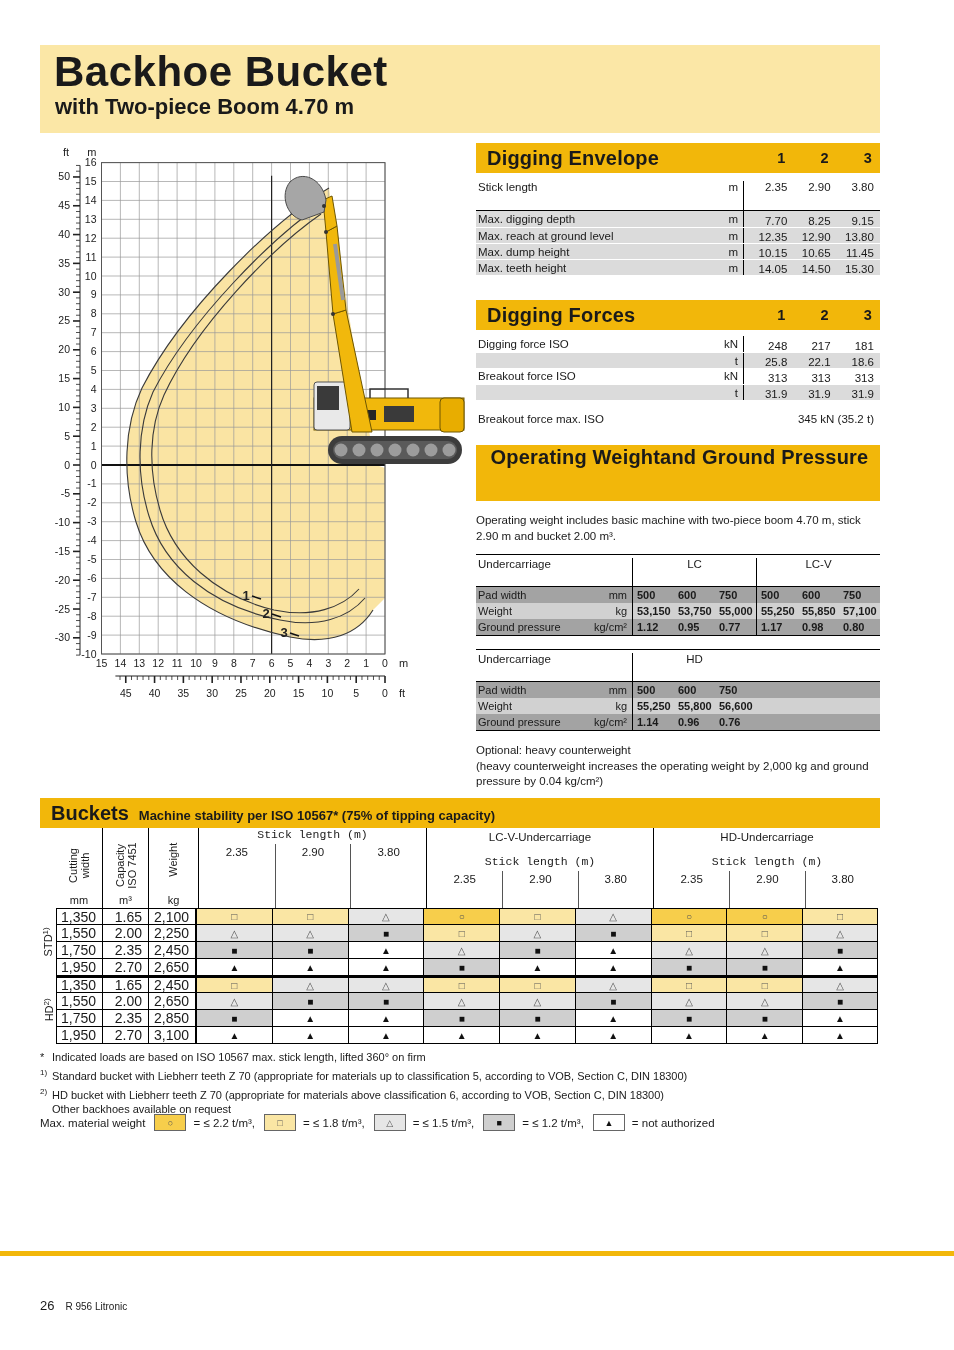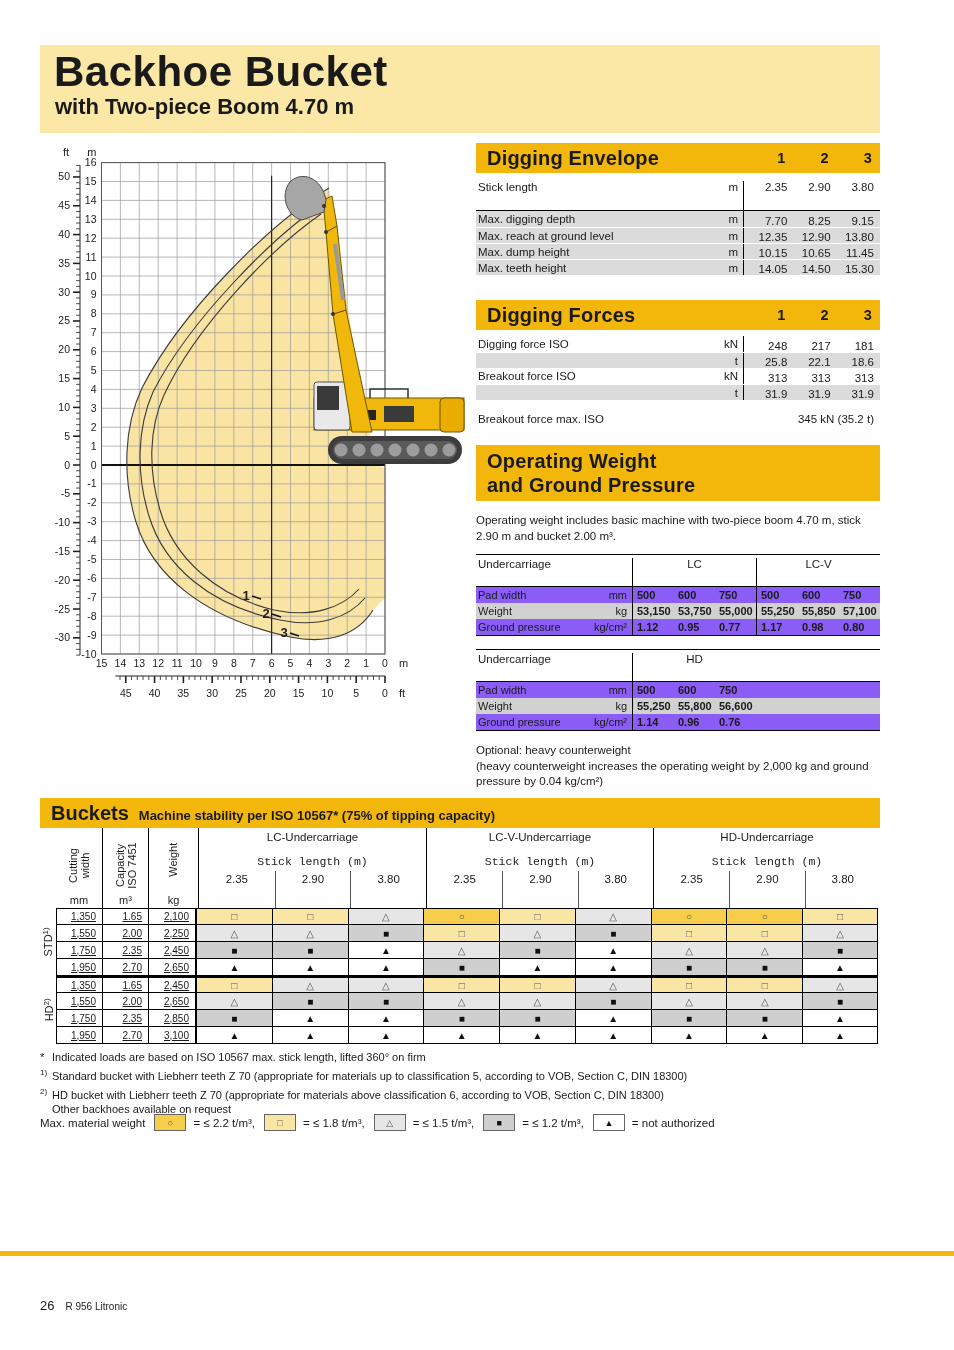--- a/index.html
+++ b/index.html
@@ -33,21 +33,21 @@
   .ow-head{display:flex;height:32px;border-bottom:1px solid #000;align-items:flex-start;box-sizing:border-box;padding-top:3px;}
   .ow-head .lbl{flex:1;font-size:11.5px;padding-left:2px;}
   .ow-grp{width:124px;text-align:center;height:100%;box-sizing:border-box;font-size:11.5px;}
   .ow-grp.bord{border-left:1.2px solid #000;}
   .ow-row{display:flex;height:16px;align-items:center;box-sizing:border-box;}
   .ow-row .lbl{flex:1;padding-left:2px;}
   .ow-row .unit{width:52px;text-align:right;padding-right:5px;}
   .ow-cells{width:124px;display:flex;height:100%;align-items:center;box-sizing:border-box;}
   .ow-cells.bord{border-left:1.2px solid #000;font-weight:bold;}
   .ow-cells span{width:41.3px;padding-left:4px;box-sizing:border-box;}
-  .ow-row.g1{background:#8b5cf6;}
+  .ow-row.g1{background:#a3a3a3;}
   .ow-row.g2{background:#D1D1D1;}
   .ow-note{font-size:11.5px;line-height:15.5px;margin-top:12px;}
   
   .bband{position:absolute;left:40px;top:798px;width:840px;height:30px;background:#F2B70A;display:flex;align-items:baseline;padding:0 0 0 11px;box-sizing:border-box;}
   .bband .bt{font-size:20px;font-weight:bold;line-height:30px;}
   .bband .bs{font-size:13px;font-weight:bold;margin-left:10px;}
   .btable{position:absolute;left:40px;top:828px;width:840px;font-size:11.5px;}
   .bh{position:relative;height:80px;}
   .bh-left{position:absolute;left:16px;top:0;width:142px;height:80px;display:flex;}
   .bh-col{position:relative;height:80px;border-left:1px solid #000;box-sizing:border-box;}
@@ -59,21 +59,21 @@
   .bh-grp:first-child{border-left:none;}
   .bh-gname{text-align:center;font-size:11.5px;padding-top:3px;height:27px;box-sizing:border-box;}
   .bh-stick{text-align:center;font-size:11.5px;height:16px;font-family:Liberation Mono, monospace;}
   .bh-nums{flex:1;display:flex;}
   .bh-nums span{width:33.33%;text-align:center;border-left:1px solid #555;box-sizing:border-box;padding-top:2px;}
   .bh-nums span:first-child{border-left:none;}
   
   .bbody{position:relative;}
   .brow{display:flex;height:17px;box-sizing:border-box;}
   .bcell{box-sizing:border-box;border-left:1px solid #000;border-bottom:1px solid #000;display:flex;align-items:center;justify-content:center;}
-  .bnum{width:46px;font-size:10px;justify-content:flex-end;padding-right:6px;text-decoration:underline;}
+  .bnum{width:46px;font-size:14px;justify-content:flex-end;padding-right:6px;}
   .bnum.kg{width:48px;border-right:1.6px solid #000;}
   .bsym{width:75.78px;font-size:10px;}
   .bsym.gb{border-left:1.2px solid #000;}
   .bsym.last{border-right:1.2px solid #000;}
   .brow.r0 .bcell{border-top:1.4px solid #000;}
   .brow.r4 .bcell{border-top:2.4px solid #000;}
   .brow.r7 .bcell{border-bottom:1.4px solid #000;}
   .grp-label{position:absolute;left:0;width:16px;text-align:center;font-size:11px;}
   .grp-label .inner{transform:rotate(-90deg);white-space:nowrap;}
   .grp-label sup{font-size:8px;}
@@ -520,21 +520,21 @@
           </span>
         </div>
       </div>
     <div class="breakout">
       <span class="lbl">Breakout force max. ISO</span>
       <span>345 kN (35.2 t)</span>
     </div>
   </div>
 
   <div class="rcol" style="top:445px;">
-    <div class="band" style="height:56px;align-items:flex-start;flex-direction:column;justify-content:center;text-align:right;">
+    <div class="band" style="height:56px;align-items:flex-start;flex-direction:row;justify-content:center;text-align:right;">
       <span class="bt" style="flex:none;line-height:24px;">Operating Weight</span>
       <span class="bt" style="flex:none;line-height:24px;">and Ground Pressure</span>
     </div>
     <p class="ow-desc">Operating weight includes basic machine with two-piece boom 4.70 m, stick 2.90 m and bucket 2.00 m³.</p>
     <div id="ow-lc" class="ow-table" style="margin-top:10px;">
         <div class="ow-head">
           <span class="lbl">Undercarriage</span>
           <span class="ow-grp bord">LC</span>
           <span class="ow-grp bord">LC-V</span>
         </div>
@@ -660,21 +660,20 @@
           </div>
           <div class="bh-col" style="width: 50px;">
             <div class="rot">
               <div>Weight</div>
             </div>
             <div class="bh-unit">kg</div>
           </div>
         </div>
         <div class="bh-syms">
           <div class="bh-grp">
-            <div class="bh-gname">LC-Undercarriage</div>
             <div class="bh-stick">Stick length (m)</div>
             <div class="bh-nums">
               <span>2.35</span>
               <span>2.90</span>
               <span>3.80</span>
             </div>
           </div>
           <div class="bh-grp">
             <div class="bh-gname">LC-V-Undercarriage</div>
             <div class="bh-stick">Stick length (m)</div>

